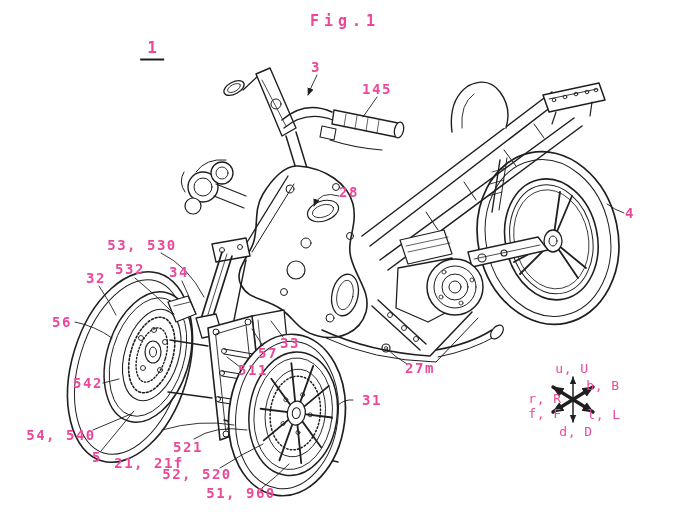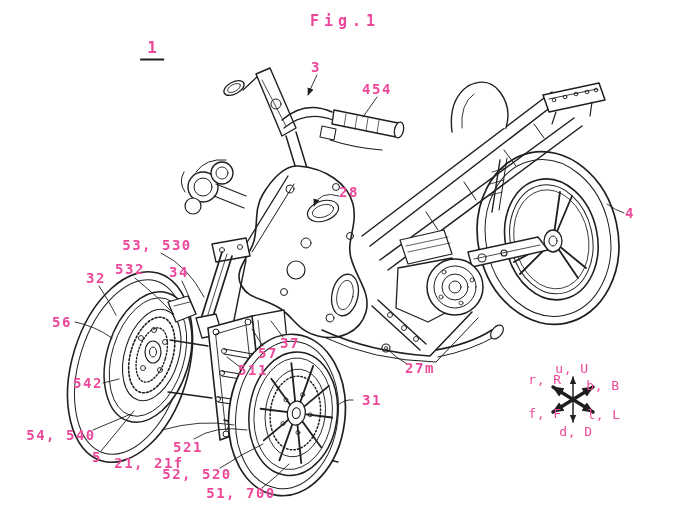--- a/index.html
+++ b/index.html
@@ -292,41 +292,41 @@
       <line x1="573" y1="377" x2="573" y2="422" stroke-width="1.5" marker-start="url(#arrow-s)" marker-end="url(#arrow-s)"></line>
       <line x1="553" y1="387" x2="593" y2="412" stroke-width="3.4" marker-start="url(#arrow-l)" marker-end="url(#arrow-l)"></line>
       <line x1="553" y1="412" x2="593" y2="387" stroke-width="3.4" marker-start="url(#arrow-l)" marker-end="url(#arrow-l)"></line>
     </g>
   </svg>
 
   <div class="fig-caption">Fig.1</div>
   <div class="drawing-number">1</div>
 
   <div class="ref-label" style="left:316px;top:67px">3</div>
-  <div class="ref-label" style="left:377px;top:89px">454</div>
+  <div class="ref-label" style="left:377px;top:89px">145</div>
   <div class="ref-label" style="left:349px;top:192px">28</div>
   <div class="ref-label" style="left:630px;top:213px">4</div>
-  <div class="ref-label" style="left:157px;top:245px">53, 530</div>
+  <div class="ref-label" style="left:142px;top:245px">53, 530</div>
   <div class="ref-label" style="left:130px;top:269px">532</div>
   <div class="ref-label" style="left:179px;top:272px">34</div>
   <div class="ref-label" style="left:96px;top:278px">32</div>
   <div class="ref-label" style="left:62px;top:322px">56</div>
   <div class="ref-label" style="left:88px;top:383px">542</div>
   <div class="ref-label" style="left:61px;top:435px">54, 540</div>
   <div class="ref-label" style="left:97px;top:457px">5</div>
   <div class="ref-label" style="left:149px;top:463px">21, 21f</div>
   <div class="ref-label" style="left:188px;top:447px">521</div>
   <div class="ref-label" style="left:197px;top:474px">52, 520</div>
-  <div class="ref-label" style="left:241px;top:493px">51, 700</div>
+  <div class="ref-label" style="left:241px;top:493px">51, 960</div>
   <div class="ref-label" style="left:268px;top:353px">57</div>
-  <div class="ref-label" style="left:290px;top:343px">37</div>
+  <div class="ref-label" style="left:290px;top:343px">33</div>
   <div class="ref-label" style="left:253px;top:370px">511</div>
   <div class="ref-label" style="left:420px;top:368px">27m</div>
   <div class="ref-label" style="left:372px;top:400px">31</div>
 
   <div class="compass-label" style="left:572px;top:368px">u, U</div>
-  <div class="compass-label" style="left:545px;top:379px">r, R</div>
+  <div class="compass-label" style="left:545px;top:398px">r, R</div>
   <div class="compass-label" style="left:603px;top:385px">b, B</div>
   <div class="compass-label" style="left:545px;top:413px">f, F</div>
   <div class="compass-label" style="left:604px;top:414px">l, L</div>
   <div class="compass-label" style="left:576px;top:431px">d, D</div>
 
 </div>
 
 </body></html>

